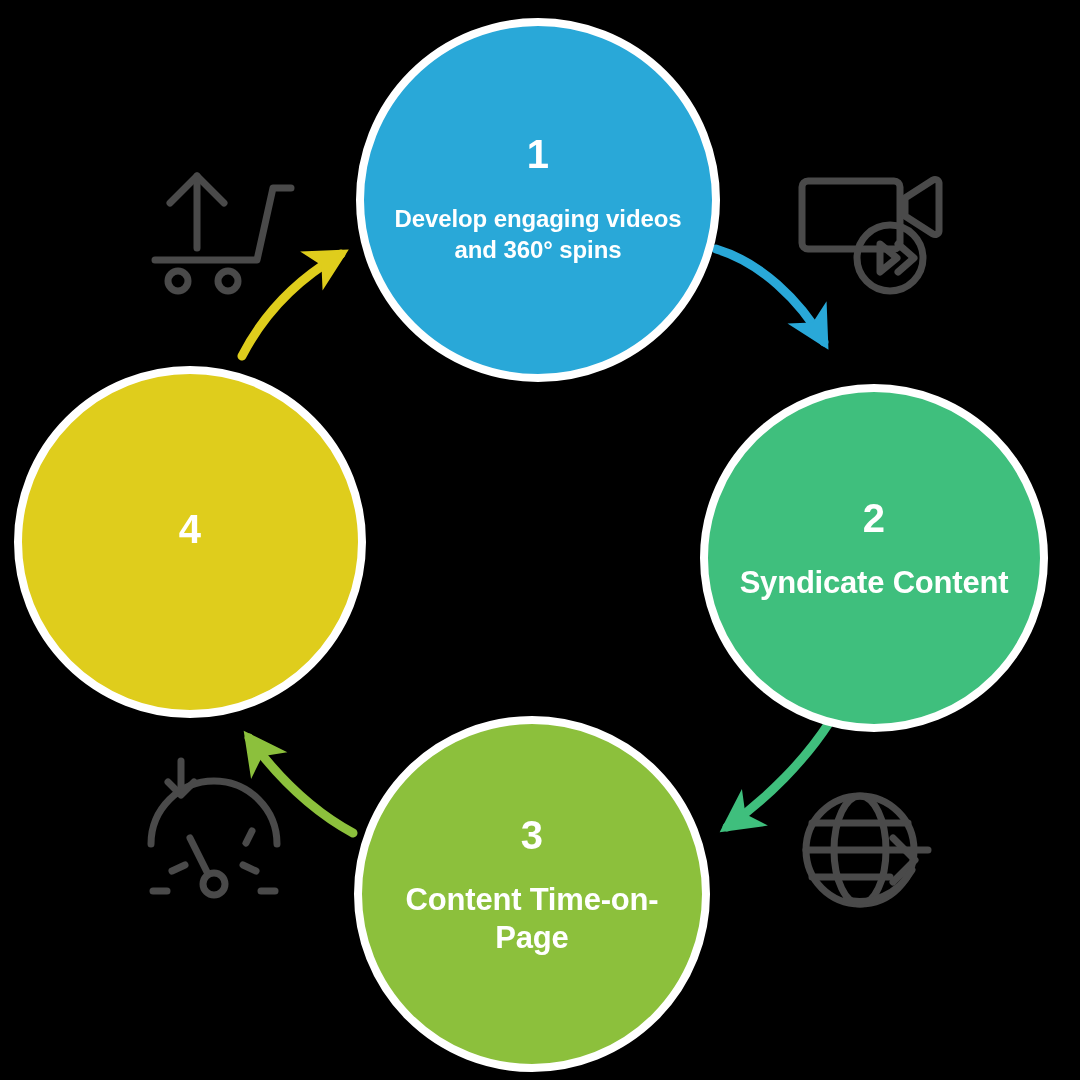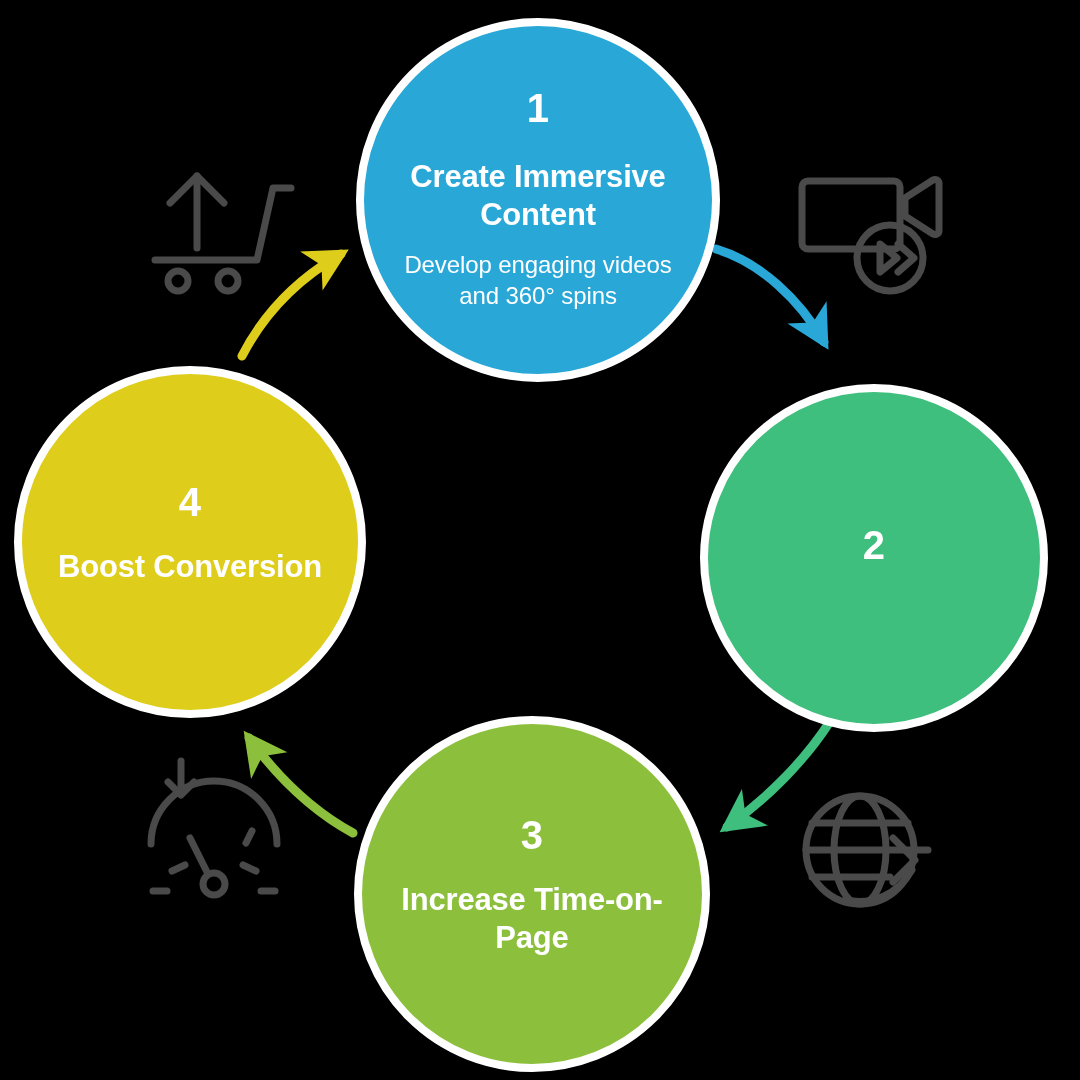--- a/index.html
+++ b/index.html
@@ -39,21 +39,21 @@
   }
   .node .title {
     font-size: 31px;
     font-weight: bold;
     line-height: 1.22;
     margin-bottom: 16px;
     letter-spacing: -0.2px;
   }
   .node .desc {
     font-size: 24px;
-    font-weight: normal;
+    font-weight: bold;
     line-height: 1.28;
     letter-spacing: -0.1px;
   }
 
   #node-1 { left: 356px; top: 18px;  width: 364px; height: 364px; background: #29A8D8; }
   #node-2 { left: 700px; top: 384px; width: 348px; height: 348px; background: #3FBF7D; }
   #node-3 { left: 354px; top: 716px; width: 356px; height: 356px; background: #8CC03C; }
   #node-4 { left: 14px;  top: 366px; width: 352px; height: 352px; background: #DFCD1C; }
 
   #node-2 .num { margin-bottom: 26px; }
@@ -142,31 +142,30 @@
         <circle cx="228" cy="281" r="10"></circle>
         <path d="M197,248 v-72"></path>
         <path d="M170,203 l27,-27 l27,27"></path>
       </g>
 
     </g>
   </svg>
 
   <div class="node" id="node-1">
     <div class="num">1</div>
-    <div class="title">Create Immersive Content</div>
     <div class="desc">Develop engaging videos and 360° spins</div>
   </div>
 
   <div class="node" id="node-2">
     <div class="num">2</div>
+    <div class="title">Syndicate Content</div>
   </div>
 
   <div class="node" id="node-3">
     <div class="num">3</div>
-    <div class="title">Increase Time-on-Page</div>
+    <div class="title">Content Time-on-Page</div>
   </div>
 
   <div class="node" id="node-4">
     <div class="num">4</div>
-    <div class="title">Boost Conversion</div>
   </div>
 
 </div>
 
 </body></html>

